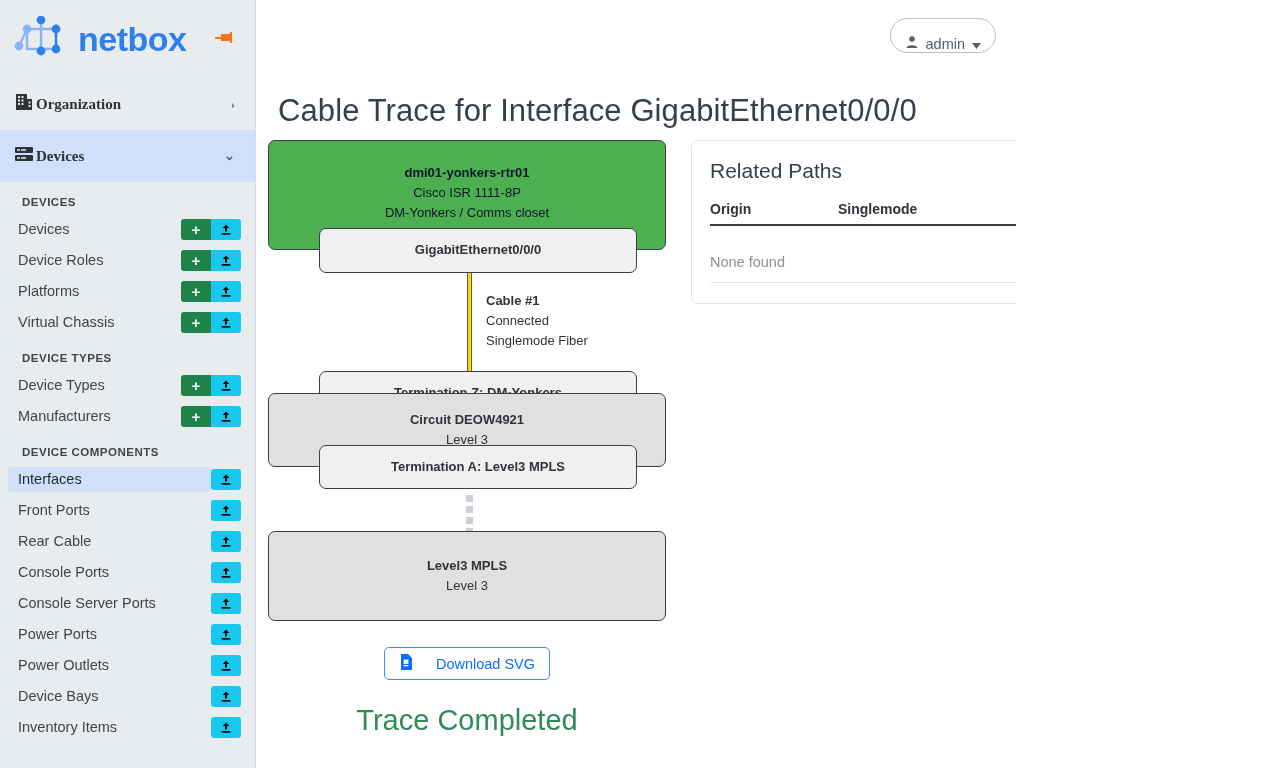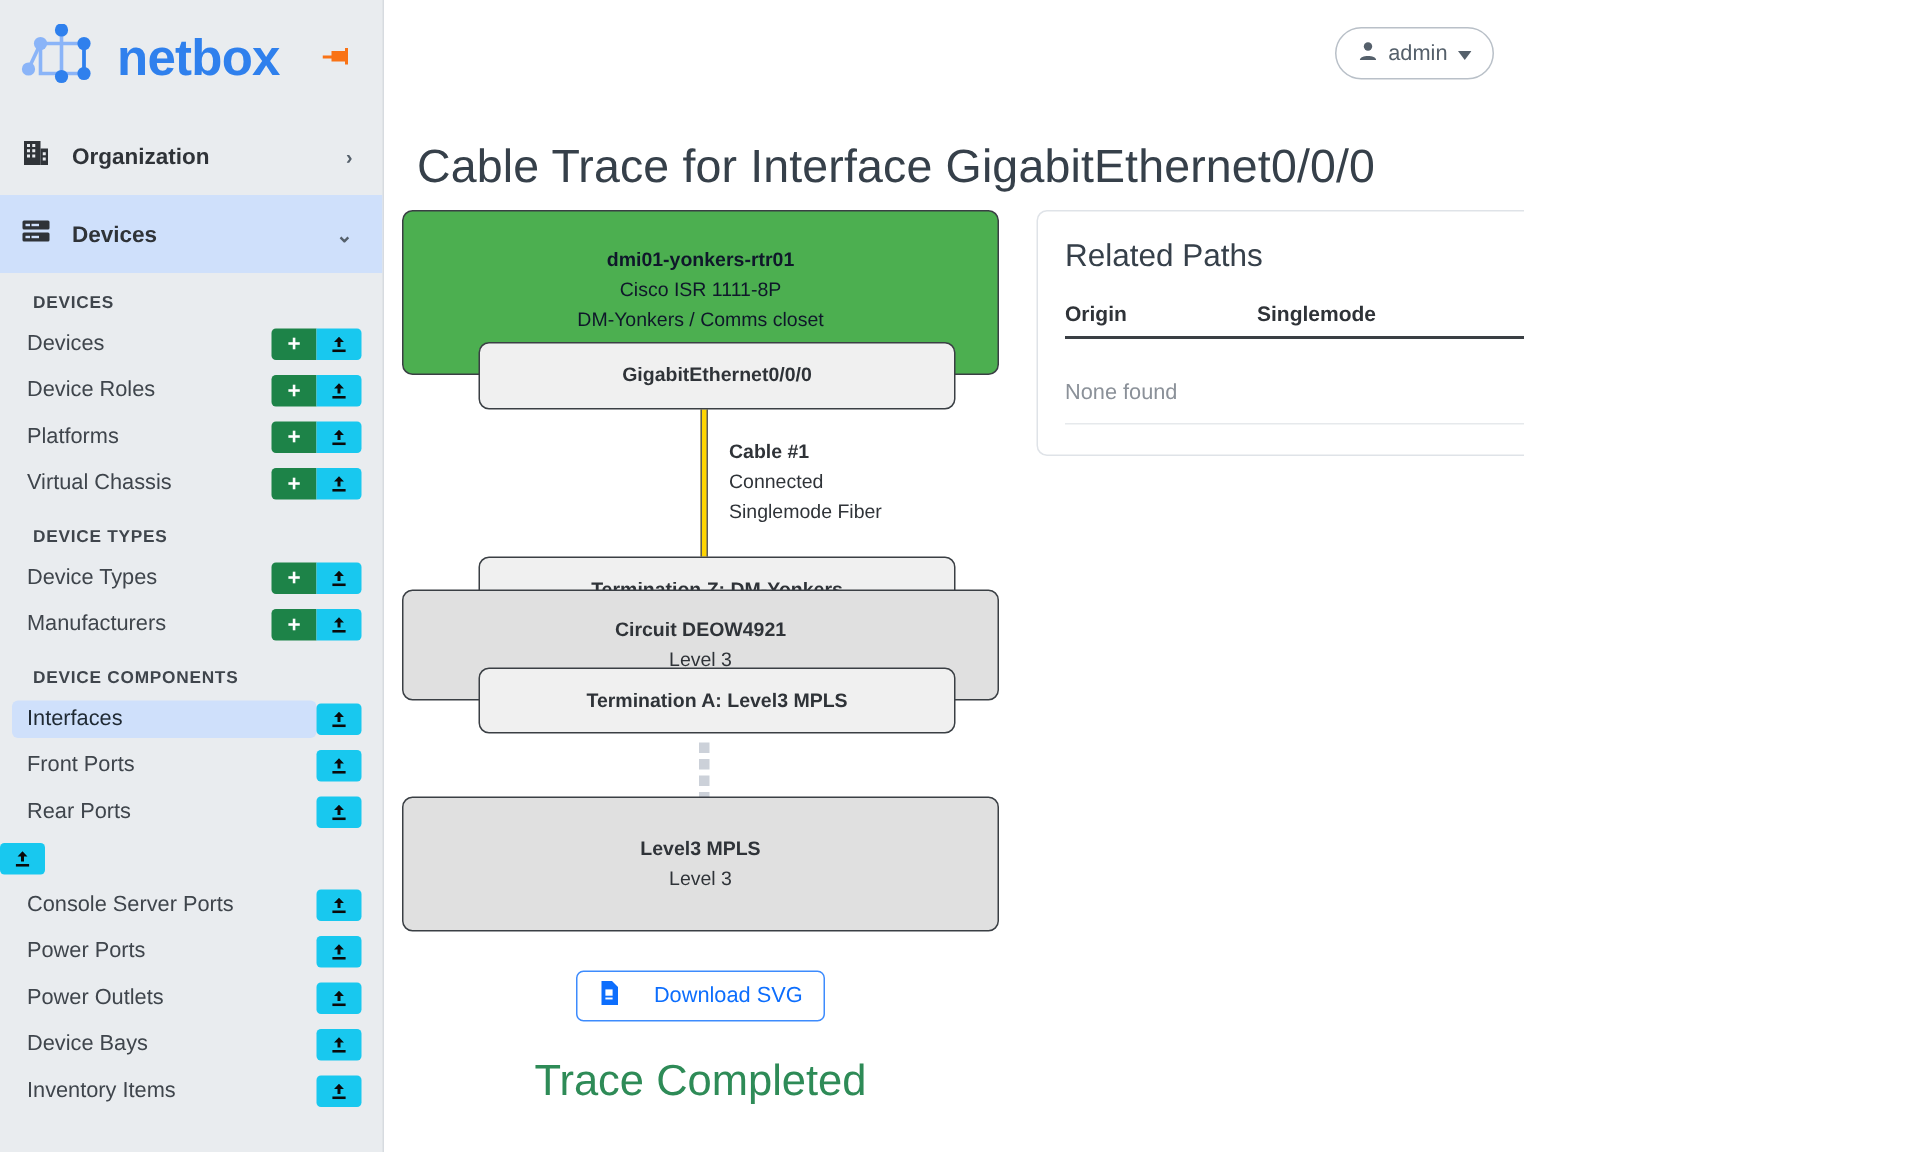--- a/index.html
+++ b/index.html
@@ -24,23 +24,24 @@
   .brand {
     height: 78px; display: flex; align-items: center;
     padding: 0 16px 0 14px; position: relative;
   }
   .brand-logo { display: flex; align-items: center; gap: 8px; }
   .brand-wordmark { font-size: 34px; font-weight: 700; color: #2f80ed; letter-spacing: -0.5px; line-height: 1; }
   .pin-icon { position: absolute; right: 22px; top: 31px; }
 
   .nav-group {
     height: 52px; display: flex; align-items: center;
-    padding: 0 20px 0 14px; gap: 14px;
+    padding: 0 20px 0 14px; gap: 2px;
     font-size: 15px; font-weight: 700; color: #2f3338;
     cursor: pointer;
+    font-family: Liberation Serif, serif;
   }
   .nav-group.active { background: #cfe0fb; }
   .nav-group .ng-label { flex: 1; }
   .nav-group .chev { color: #55606b; font-size: 13px; }
 
   .section-title {
     font-size: 11.5px; font-weight: 700; letter-spacing: 0.5px;
     color: #3f454c; padding: 14px 0 6px 22px; text-transform: uppercase;
   }
   .nav-row {
@@ -82,21 +83,21 @@
   .filter-btn {
     height: 36px; width: 32px; display: flex; align-items: center; justify-content: center;
     background: #eceff2; border: 1px solid #dfe3e8; border-left: none; cursor: pointer;
   }
   .search-btn {
     height: 36px; width: 42px; display: flex; align-items: center; justify-content: center;
     background: #0d6efd; border: 1px solid #0d6efd; border-radius: 0 4px 4px 0; cursor: pointer;
   }
   .user-btn {
     position: absolute; right: 20px; top: 18px;
-    height: 35px; display: flex; align-items: center; gap: 7px;
+    height: 35px; display: flex; align-items: flex-end; gap: 7px;
     padding: 0 14px; border: 1px solid #b9c0c8; border-radius: 18px;
     background: #fff; font-size: 14.5px; color: #55606b; cursor: pointer;
   }
 
   .page-title {
     position: absolute; left: 22px; top: 72px;
     font-size: 31px; font-weight: 400; color: #36404a; letter-spacing: 0.1px;
   }
 
   
@@ -338,31 +339,32 @@
       <span class="btn-pair">
         <span class="mini-btn mini-imp solo">
           <svg width="12" height="12" viewBox="0 0 12 12" fill="#0a0a0a">
               <path d="M6 0.5 L9.3 4 H7 V7.4 H5 V4 H2.7 Z"></path>
               <rect x="1.6" y="9" width="8.8" height="1.7"></rect>
             </svg>
         </span>
       </span>
     </div>
     <div class="nav-row">
-      <span class="nav-link">Rear Ports</span>
-      <span class="btn-pair">
-        <span class="mini-btn mini-imp solo">
-          <svg width="12" height="12" viewBox="0 0 12 12" fill="#0a0a0a">
-              <path d="M6 0.5 L9.3 4 H7 V7.4 H5 V4 H2.7 Z"></path>
-              <rect x="1.6" y="9" width="8.8" height="1.7"></rect>
-            </svg>
-        </span>
-      </span>
-    </div>
-    <div class="nav-row">
+      <span class="nav-link">Rear Cable</span>
+      <span class="btn-pair">
+        <span class="mini-btn mini-imp solo">
+          <svg width="12" height="12" viewBox="0 0 12 12" fill="#0a0a0a">
+              <path d="M6 0.5 L9.3 4 H7 V7.4 H5 V4 H2.7 Z"></path>
+              <rect x="1.6" y="9" width="8.8" height="1.7"></rect>
+            </svg>
+        </span>
+      </span>
+    </div>
+    <div class="nav-row">
+      <span class="nav-link">Console Ports</span>
       <span class="btn-pair">
         <span class="mini-btn mini-imp solo">
           <svg width="12" height="12" viewBox="0 0 12 12" fill="#0a0a0a">
               <path d="M6 0.5 L9.3 4 H7 V7.4 H5 V4 H2.7 Z"></path>
               <rect x="1.6" y="9" width="8.8" height="1.7"></rect>
             </svg>
         </span>
       </span>
     </div>
     <div class="nav-row">

